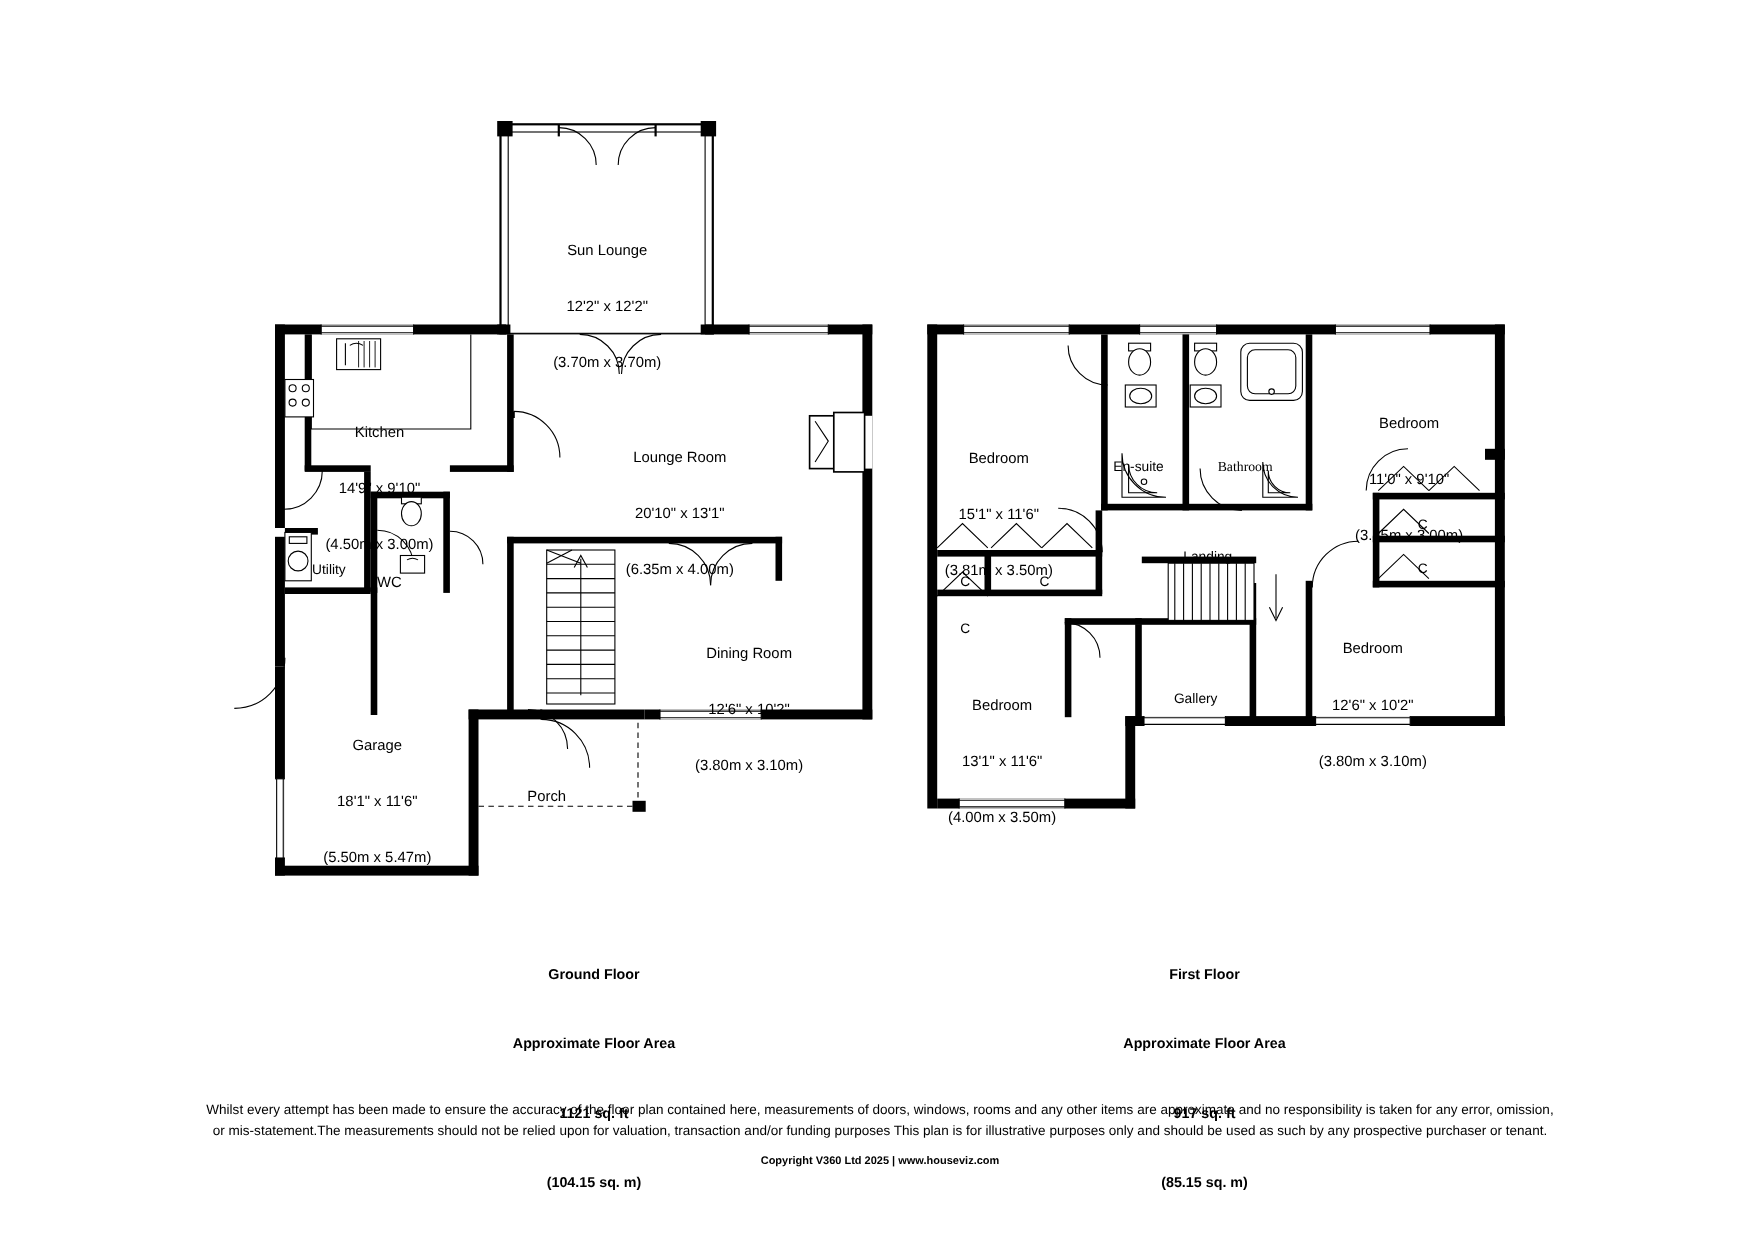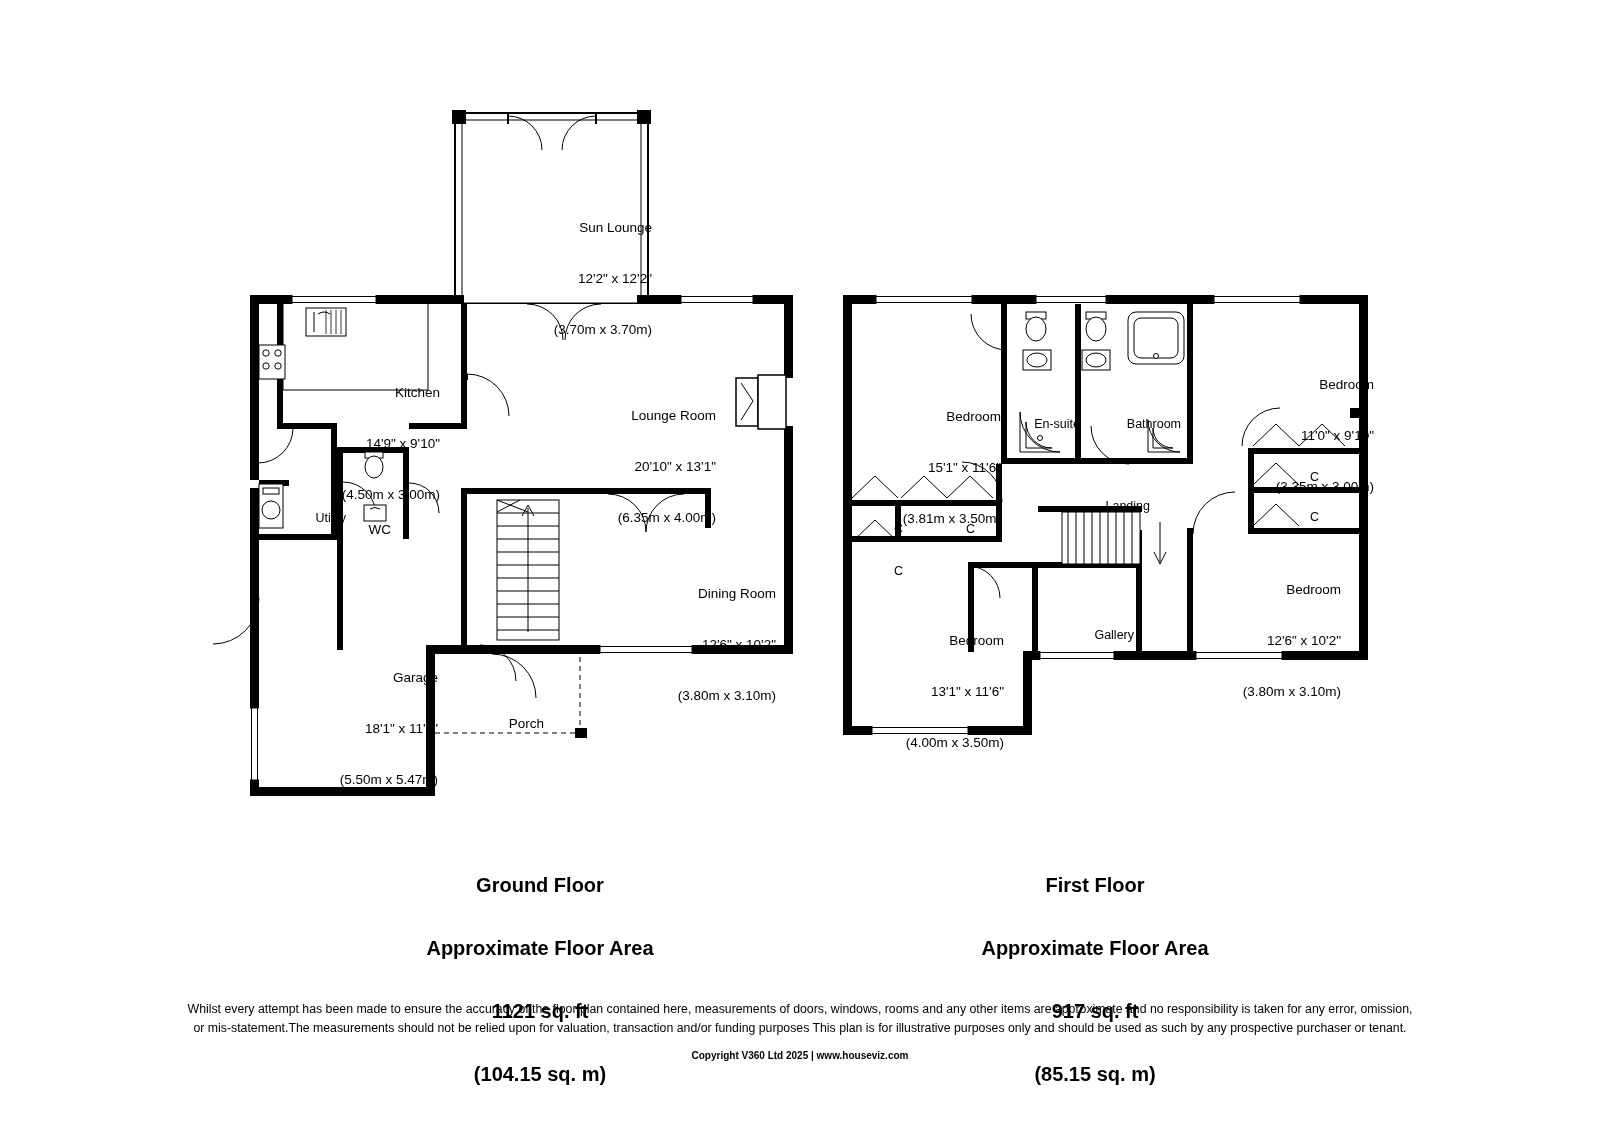--- a/index.html
+++ b/index.html
@@ -5,36 +5,36 @@
   html, body { margin:0; padding:0; background:#ffffff; }
   body {
     width:1600px; height:1130px; position:relative;
     font-family:"Liberation Sans", sans-serif;
     color:#000;
     overflow:hidden;
   }
   #plan { position:absolute; left:0; top:0; width:1600px; height:1130px; }
   .lbl {
     position:absolute;
-    text-align:right;
+    text-align:center;
     font-family:"Liberation Sans", sans-serif;
     font-size:13.5px;
     line-height:17px;
     color:#000;
     white-space:pre;
   }
   .lbl.small { font-size:12.5px; line-height:16px; }
   .room-name { display:block; }
   .room-dim { display:block; }
   .closet { font-size:12.5px; }
   .footer-block {
     position:absolute;
     text-align:center;
     font-weight:bold;
-    font-size:20px;
+    font-size:13px;
     line-height:21px;
     white-space:pre;
   }
   .disclaimer {
     position:absolute;
     left:0; top:1000px; width:1600px;
     text-align:center;
     font-size:12.3px;
     line-height:19px;
   }
@@ -435,21 +435,21 @@
 <div class="lbl" style="left:815px; top:374px; width:186px;">
   <span class="room-name">Bedroom</span>
   <span class="room-dim">15'1" x 11'6"</span>
   <span class="room-dim">(3.81m x 3.50m)</span>
 </div>
 
 <div class="lbl small" style="left:990px; top:384px; width:90px;">
   <span class="room-name">En-suite</span>
 </div>
 
-<div class="lbl small" style="left:1083px; top:384px; width:98px;">
+<div class="lbl small" style="left:1083px; top:384px; width:98px;font-family:Liberation Serif, serif;">
   <span class="room-name">Bathroom</span>
 </div>
 
 <div class="lbl" style="left:1188px; top:342px; width:186px;">
   <span class="room-name">Bedroom</span>
   <span class="room-dim">11'0" x 9'10"</span>
   <span class="room-dim">(3.35m x 3.00m)</span>
 </div>
 
 <div class="lbl small" style="left:1046px; top:466px; width:104px;">

